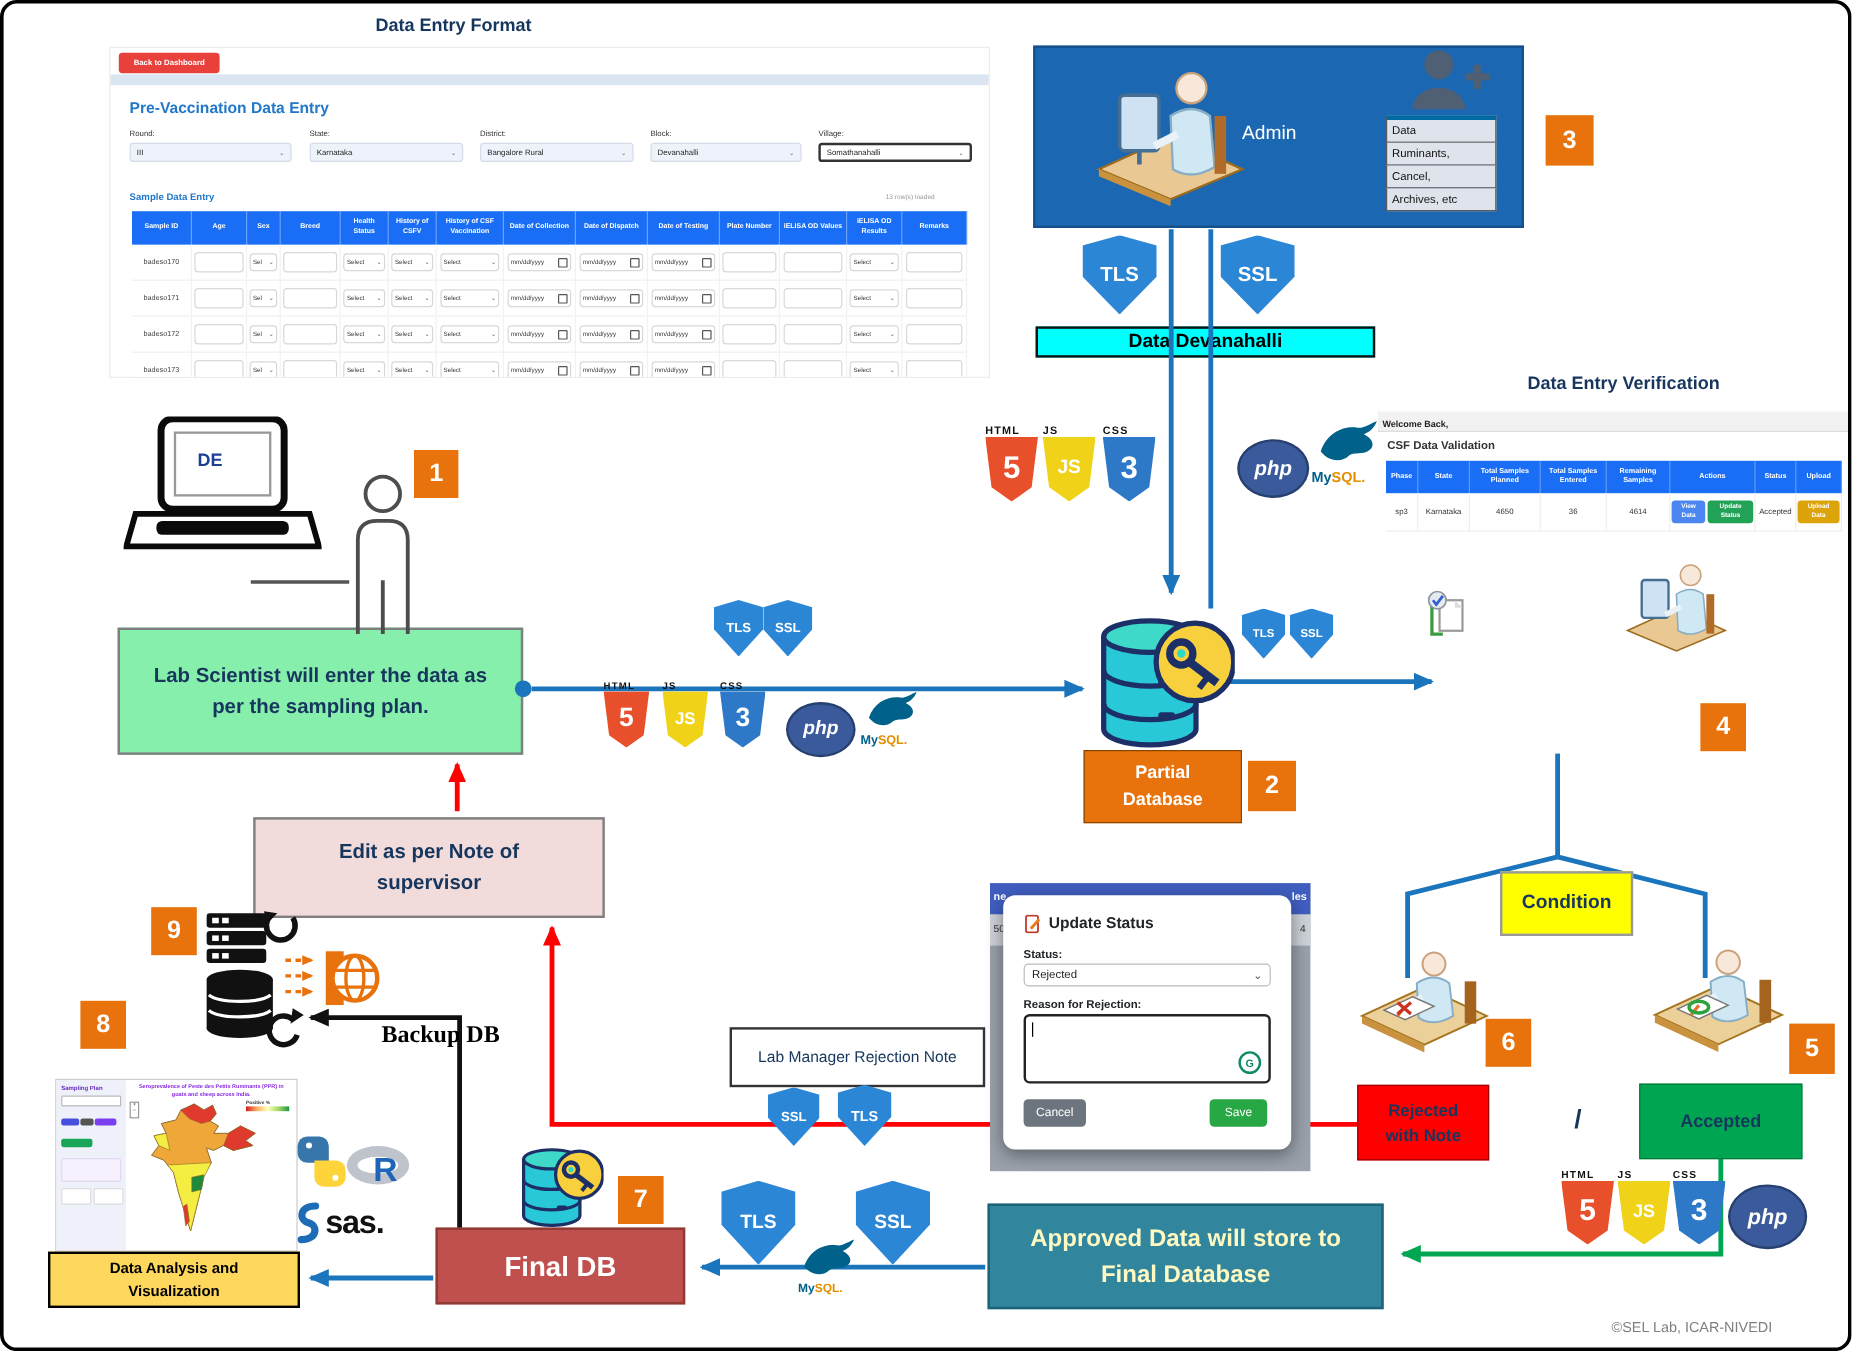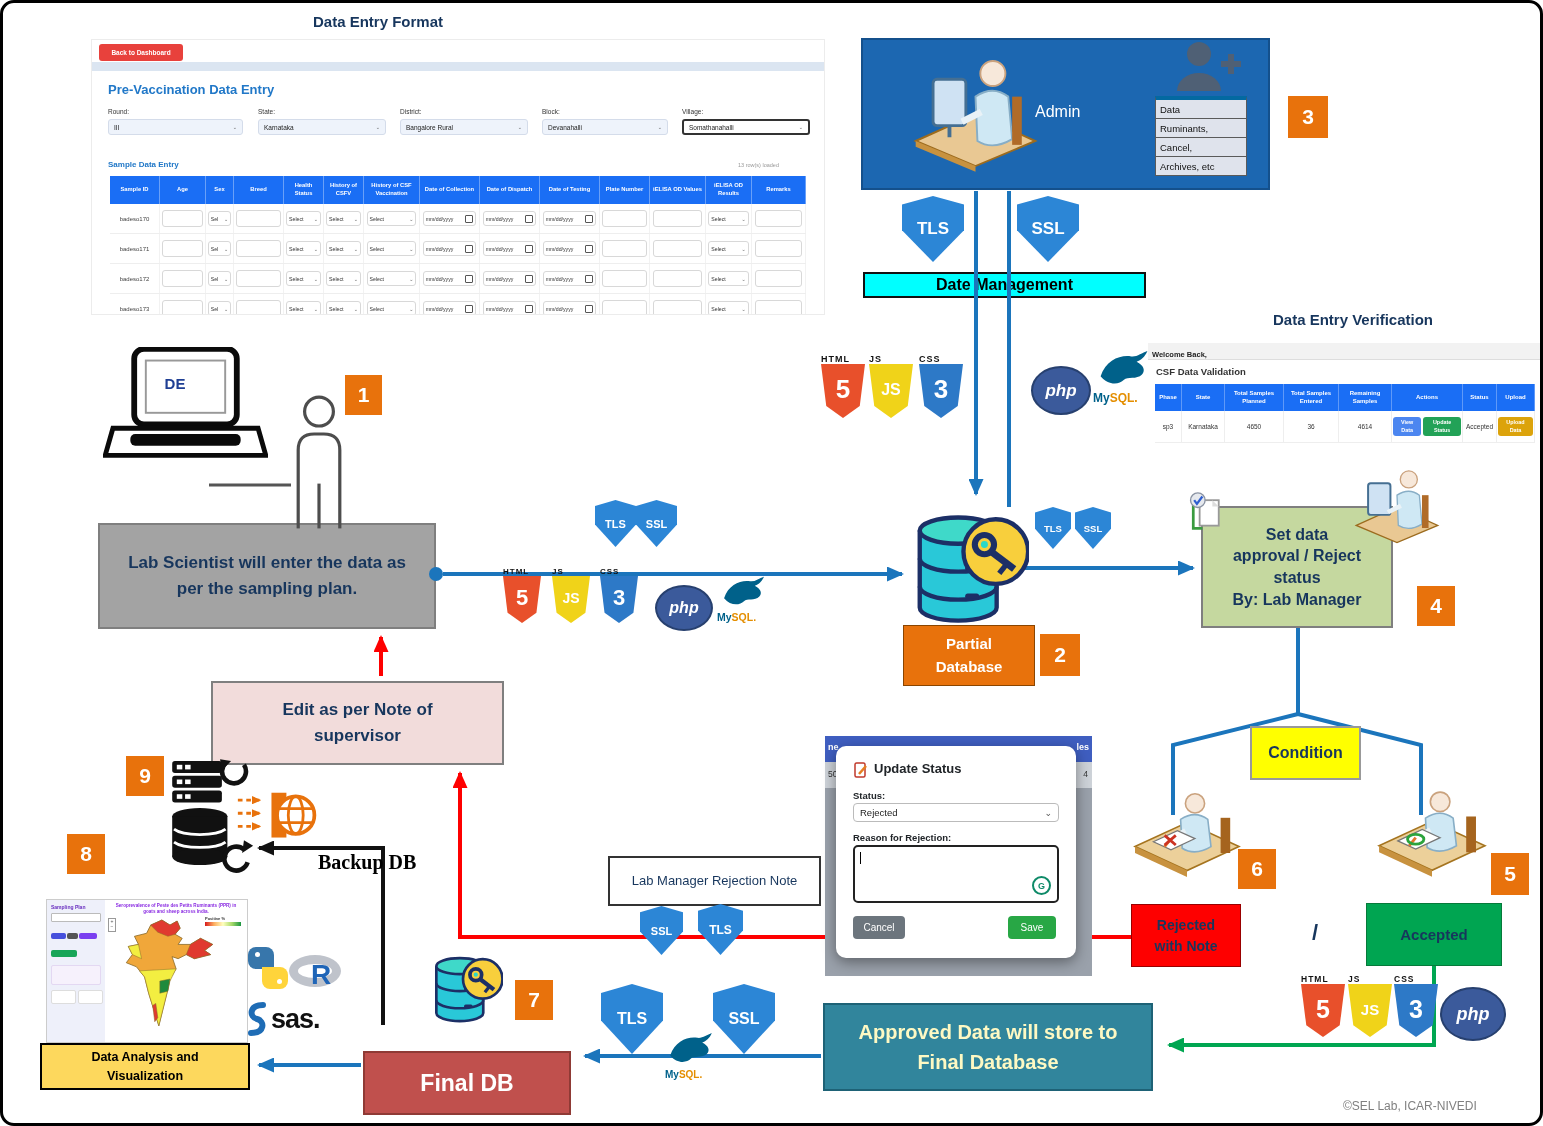--- a/index.html
+++ b/index.html
@@ -483,21 +483,21 @@
     <div>Data</div>
     <div>Ruminants,</div>
     <div>Cancel,</div>
     <div>Archives, etc</div>
   </div>
   <div class="abs badge" style="left:1285px;top:93px;width:40px;height:42px;">3</div>
 
   <div class="abs shield" style="left:899px;top:193px;width:62px;height:66px;font-size:17px;">TLS</div>
   <div class="abs shield" style="left:1014px;top:193px;width:62px;height:66px;font-size:17px;">SSL</div>
   <div class="abs fc" style="left:860px;top:269px;width:283px;height:26px;background:#00ffff;border:2px solid #111;
-       box-sizing:border-box;font-weight:800;font-size:16px;color:#000;z-index:1;">Date Management</div>
+       box-sizing:border-box;font-weight:800;font-size:16px;color:#000;z-index:1;">Data Devanahalli</div>
 
   <div class="abs fc navy" style="left:1235px;top:308px;width:230px;font-size:15px;">Data Entry Verification</div>
   <div class="abs" id="verif-shot">
     <div class="abs" style="left:0;top:2px;width:393px;height:16px;background:#f2f2f2;border-bottom:1px solid #ddd;">
       <span style="font-size:7.5px;font-weight:700;color:#222;margin-left:4px;">Welcome Back,</span>
     </div>
     <div class="abs" style="left:8px;top:25px;font-size:9.5px;font-weight:800;color:#333;">CSF Data Validation</div>
     <div class="abs" style="left:7px;top:43px;width:380px;">
         <div class="vrow vhead">
           <div class="vth" style="width: 27px;">Phase</div>
@@ -555,21 +555,21 @@
   </svg>
   <div class="abs fc navy" style="left:148px;top:372px;width:48px;font-size:15px;z-index:3;color:#1f3f94;">DE</div>
   <svg class="abs" style="left:284px;top:390px;z-index:3;" width="64" height="146" viewBox="0 0 80 180">
     <circle cx="40" cy="22" r="18" fill="#fff" stroke="#4d4d4d" stroke-width="4"></circle>
     <path d="M14,120 V70 Q14,50 34,50 H46 Q66,50 66,70 V120" fill="#fff" stroke="#4d4d4d" stroke-width="4"></path>
     <line x1="14" y1="120" x2="14" y2="168" stroke="#4d4d4d" stroke-width="4"></line>
     <line x1="66" y1="120" x2="66" y2="168" stroke="#4d4d4d" stroke-width="4"></line>
     <line x1="40" y1="112" x2="40" y2="168" stroke="#4d4d4d" stroke-width="4"></line>
   </svg>
   <div class="abs badge" style="left:342px;top:372px;width:37px;height:40px;">1</div>
-  <div class="dbox pre" style="left:95px;top:520px;width:338px;height:106px;background:#a3a3a3;border:2px solid #7f7f7f;
+  <div class="dbox pre" style="left:95px;top:520px;width:338px;height:106px;background:#86efac;border:2px solid #7f7f7f;
        font-size:17px;line-height:1.55;padding:0 16px;z-index:1;">Lab Scientist will enter the data as per the sampling plan.</div>
 
   <div class="abs shield" style="left:592px;top:497px;width:41px;height:47px;font-size:11px;">TLS</div>
   <div class="abs shield" style="left:633px;top:497px;width:41px;height:47px;font-size:11px;">SSL</div>
   <div class="tech" style="left:500px;top:564px;width:38px;">
     <div class="tl" style="font-size:8px;">HTML</div>
     <div class="ts html" style="width:38px;height:47px;font-size:22px;">5</div>
   </div>
   <div class="tech" style="left:549px;top:564px;width:38px;">
     <div class="tl" style="font-size:8px;">JS</div>
@@ -600,25 +600,20 @@
     <line x1="93" y1="49" x2="118" y2="68" stroke="#1c2f66" stroke-width="8"></line>
     <line x1="108" y1="64" x2="101" y2="73" stroke="#1c2f66" stroke-width="6"></line>
   </svg>
   <div class="dbox pre" style="left:900px;top:622px;width:132px;height:61px;background:#e8720c;border:1px solid #8a4500;
        color:#fff;font-size:15px;line-height:1.5;">Partial
 Database</div>
   <div class="abs badge" style="left:1037px;top:631px;width:40px;height:42px;">2</div>
   <div class="abs shield" style="left:1032px;top:504px;width:36px;height:42px;font-size:9.5px;">TLS</div>
   <div class="abs shield" style="left:1072px;top:504px;width:36px;height:42px;font-size:9.5px;">SSL</div>
 
-  <div class="dbox pre" style="left:1198px;top:503px;width:192px;height:122px;background:#c5d89f;border:2px solid #7f7f7f;
-       font-size:16px;line-height:1.35;z-index:1;">Set data
-approval / Reject
-status
-By: Lab Manager</div>
   <svg class="abs" style="left:1184px;top:489px;z-index:3;" width="38" height="40" viewBox="0 0 40 44">
     <polyline points="16,5 6,5 6,40 16,40" fill="none" stroke="#3a9b3f" stroke-width="3"></polyline>
     <rect x="13" y="9" width="21" height="28" fill="#fff" stroke="#999" stroke-width="2"></rect>
     <polygon points="27,9 34,16 27,16" fill="#ddd"></polygon>
     <circle cx="11" cy="9" r="8" fill="#e6e9ee" stroke="#8a93a3" stroke-width="1.5"></circle>
     <path d="M7,9 l3,4 l6,-8" fill="none" stroke="#2f5fd0" stroke-width="2.5"></path>
   </svg>
   <svg class="abs" style="left:1348px;top:464px;z-index:3;" width="92" height="80" viewBox="0 0 140 120">
     <polygon points="8,88 70,60 132,88 70,114" fill="#e9c893" stroke="#9c6b1e" stroke-width="2"></polygon>
     <rect x="26" y="24" width="34" height="48" rx="4" fill="#cfe2f3" stroke="#456f92" stroke-width="3"></rect>
@@ -761,21 +756,21 @@
     <rect x="62" y="64" width="16" height="6" rx="3" fill="#1c2f66"></rect>
     <rect x="62" y="96" width="16" height="6" rx="3" fill="#1c2f66"></rect>
     <circle cx="97" cy="48" r="37" fill="#f8cf3c" stroke="#1c2f66" stroke-width="5"></circle>
     <circle cx="84" cy="40" r="11" fill="#f8cf3c" stroke="#1c2f66" stroke-width="7"></circle>
     <circle cx="84" cy="40" r="4" fill="#2bd9c7"></circle>
     <line x1="93" y1="49" x2="118" y2="68" stroke="#1c2f66" stroke-width="8"></line>
     <line x1="108" y1="64" x2="101" y2="73" stroke="#1c2f66" stroke-width="6"></line>
   </svg>
   <div class="abs badge" style="left:512px;top:977px;width:38px;height:40px;">7</div>
   <div class="dbox" style="left:360px;top:1020px;width:208px;height:64px;background:#c0504d;border:2px solid #8f3a35;
-       color:#fff;font-size:23px;margin-top:28px;">Final DB</div>
+       color:#fff;font-size:23px;">Final DB</div>
 
   <div class="abs shield" style="left:598px;top:981px;width:62px;height:70px;font-size:16px;">TLS</div>
   <div class="abs shield" style="left:710px;top:981px;width:62px;height:70px;font-size:16px;">SSL</div>
   <svg class="abs" style="left:664px;top:1026px;z-index:3;" width="48" height="40" viewBox="0 0 60 44">
     <path d="M4,30 C10,12 26,6 38,8 C44,9 50,4 56,2 C53,9 49,12 44,14 C52,18 54,24 50,28 C44,34 34,30 30,34 C24,40 12,40 4,30 Z" fill="#00618a"></path>
   </svg>
   <div class="abs mysqltxt" style="left:662px;top:1066px;font-size:10px;">
     <span class="my">My</span><span class="sql">SQL.</span>
   </div>
 

